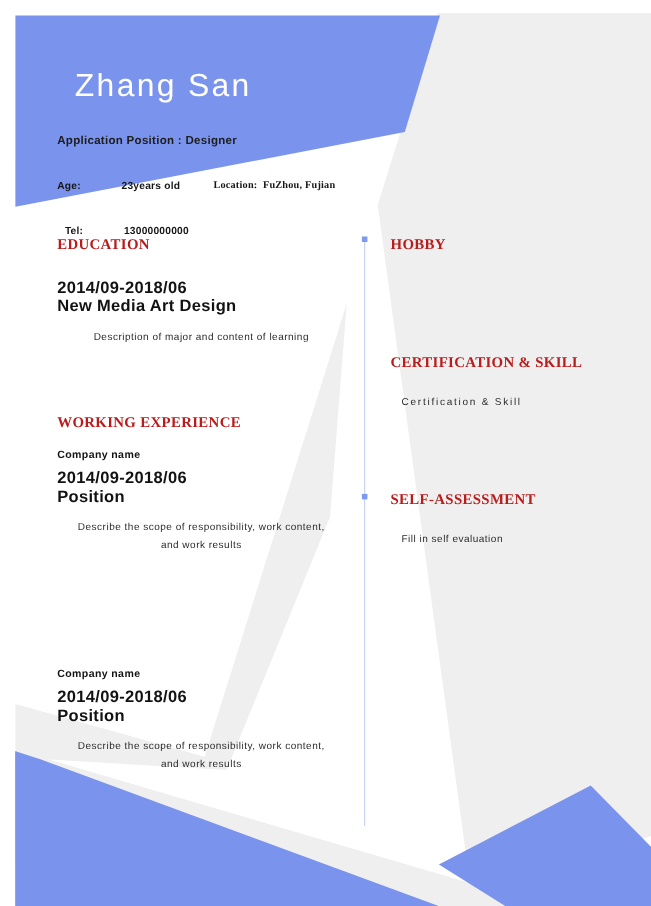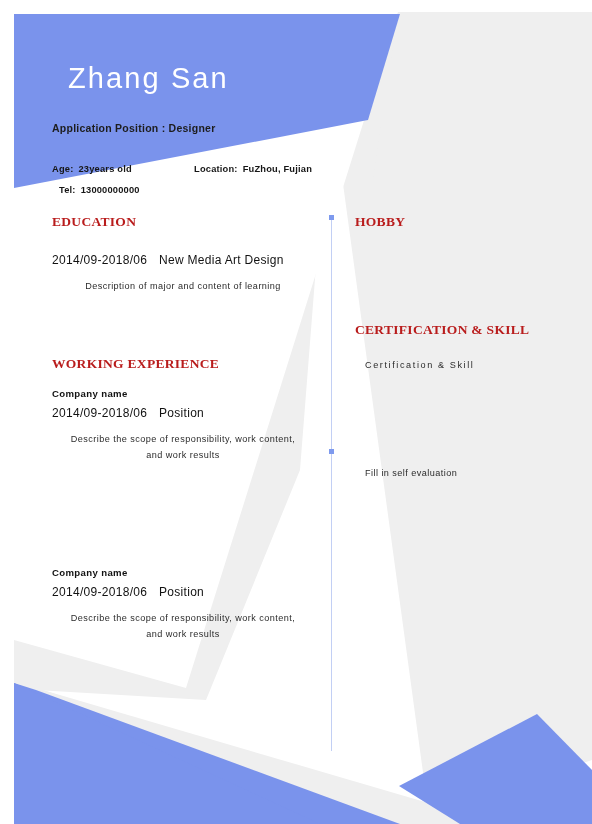--- a/index.html
+++ b/index.html
@@ -62,23 +62,23 @@
   }
   .c-label {
     font-weight: 600;
     letter-spacing: 0.2px;
   }
   .c-value {
     font-weight: 700;
     letter-spacing: 0.2px;
     margin-left: 5px;
   }
-  .c-cell-a { width: 142px; display: flex; }
-  .c-cell-b { display: flex; }
-  .c-row2 .c-cell-a { padding-left: 7px; width: 135px; }
+  .c-cell-a { width: 142px; display: flex; gap: 32px; }
+  .c-cell-b { display: flex; font-family: Liberation Serif, serif; }
+  .c-row2 .c-cell-a { padding-left: 7px; width: 135px; margin-top: 20px; }
   .c-row2 .c-cell-b { padding-left: 16px; }
 
   
   .col-left {
     position: absolute;
     left: 52px;
     top: 214px;
     width: 262px;
   }
   .col-right {
@@ -99,25 +99,26 @@
   }
   .entry-title {
     font-size: 9.6px;
     font-weight: 700;
     color: #121212;
     letter-spacing: 0.35px;
     white-space: nowrap;
   }
   .entry-meta {
     display: flex;
-    font-size: 12px;
-    font-weight: 400;
+    font-size: 15px;
+    font-weight: 700;
     color: #121212;
     letter-spacing: 0.3px;
     white-space: nowrap;
+    flex-direction: column;
   }
   .entry-meta .date { width: 107px; }
   .body-text {
     font-size: 9.1px;
     color: #2b2b2b;
     letter-spacing: 0.45px;
     line-height: 16px;
     text-align: center;
   }
   .right-body {
@@ -264,18 +265,19 @@
 
     <div class="section">
       <div class="sec-head">CERTIFICATION &amp; SKILL</div>
       <div style="height:19px"></div>
       <div class="right-body spaced">Certification &amp; Skill</div>
     </div>
 
     <div style="height:73px"></div>
 
     <div class="section">
+      <div class="sec-head">SELF-ASSESSMENT</div>
       <div style="height:19px"></div>
       <div class="right-body">Fill in self evaluation</div>
     </div>
   </div>
 
 </div>
 
 </body></html>

